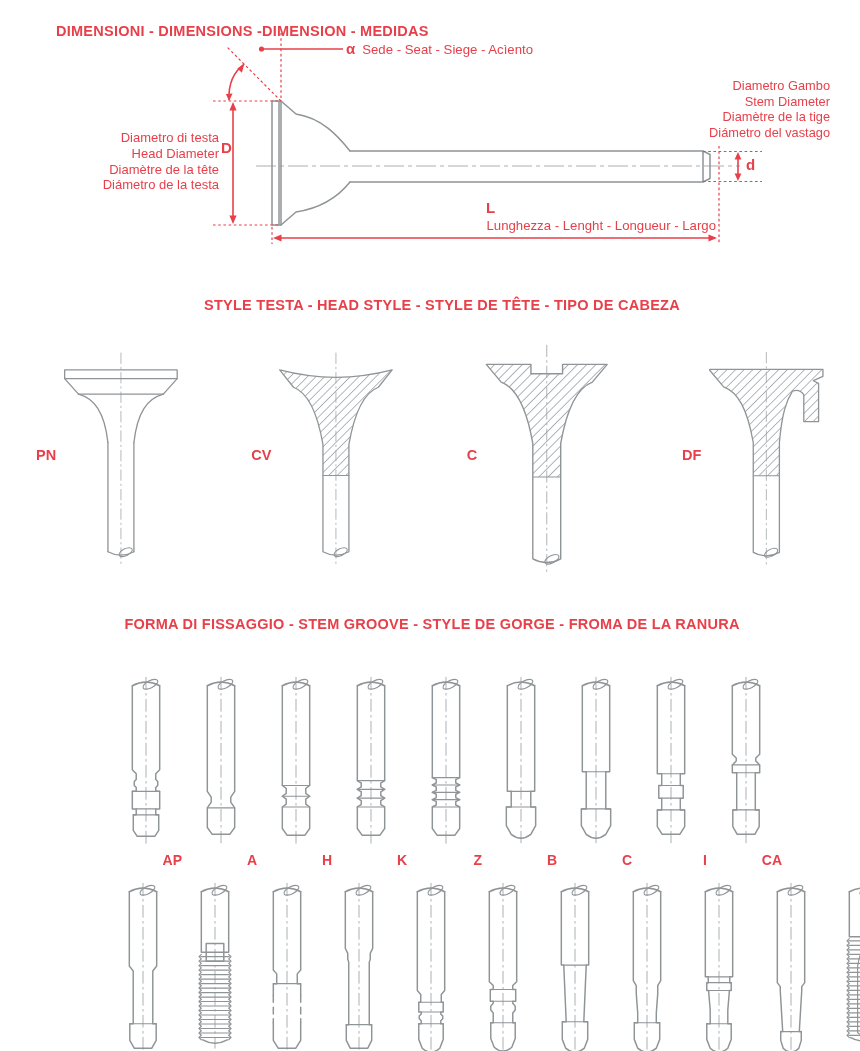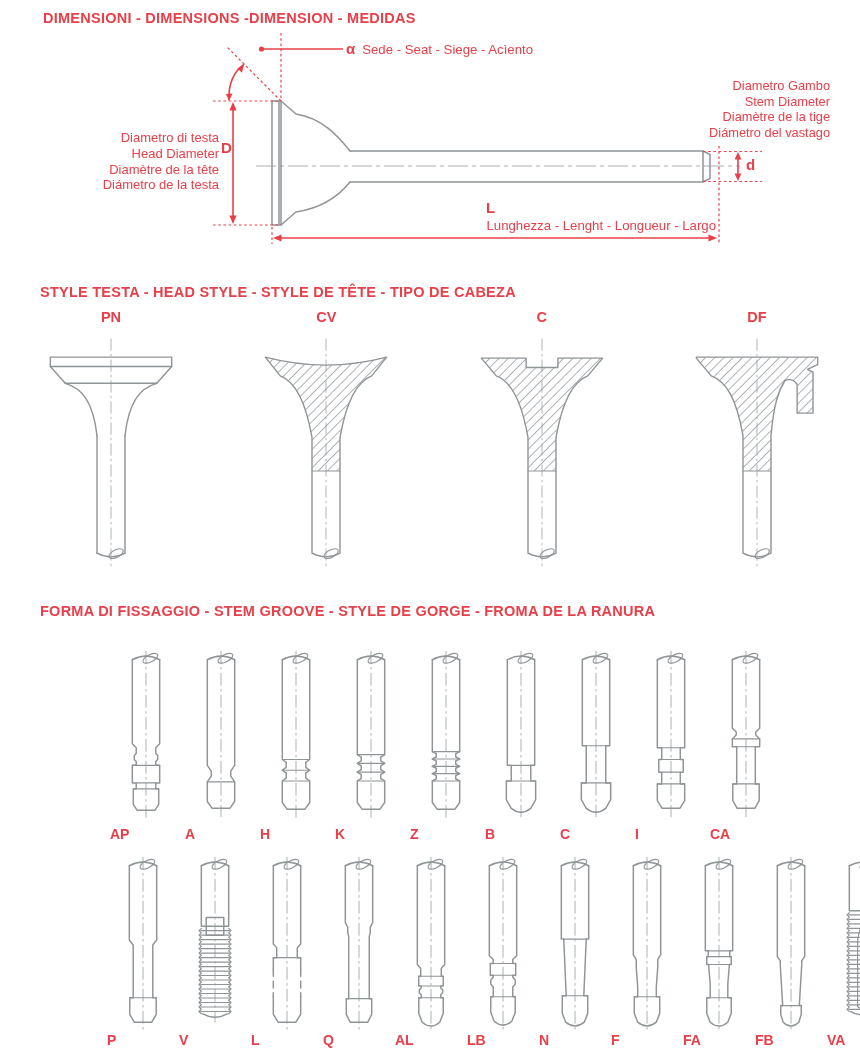--- a/index.html
+++ b/index.html
@@ -1,19 +1,19 @@
 <!DOCTYPE html>
 <html><head>
 <meta charset="utf-8">
 <style>
   html,body{margin:0;padding:0;background:#fff;}
   .page{position:relative;width:860px;height:1051px;background:#fff;overflow:hidden;
         font-family:"Liberation Sans",sans-serif;}
-  .sec-title{position:absolute;left:40px;margin:3px;color:#e8404a;font-size:14.5px;
-             font-weight:700;letter-spacing:.25px;white-space:nowrap;}
+  .sec-title{position:absolute;left:40px;margin:16px;color:#e8404a;font-size:14.5px;
+             font-weight:700;letter-spacing:.25px;white-space:nowrap;text-align:center;}
   
   .ol{fill:none;stroke:#8f9497;stroke-width:1.5;stroke-linejoin:round;stroke-linecap:round;}
   .thin{stroke-width:1.2;}
   .cl{fill:none;stroke:#a9aeb1;stroke-width:1;stroke-dasharray:13 3.5 2.5 3.5;}
   .dash{stroke-dasharray:7 5;}
   .rd{fill:none;stroke:#e8404a;stroke-width:1.2;stroke-dasharray:2.6 2.6;}
   .rs{fill:none;stroke:#e8404a;stroke-width:1.6;}
   .rf{fill:#e8404a;stroke:none;}
   
   .dim-canvas{position:absolute;left:0;top:28px;width:860px;height:238px;}
@@ -25,29 +25,29 @@
   .stem-label-block{left:528px;top:50px;width:302px;text-align:right;font-size:12.8px;line-height:15.6px;}
   .sym{font-weight:700;font-size:15px;}
   .sym-D{left:221px;top:111px;}
   .sym-d{left:746px;top:128px;}
   .sym-L{left:486px;top:171px;}
   .len-label{left:272px;top:190px;width:444px;text-align:right;font-size:13.2px;}
   
   .s2{position:absolute;top:281px;left:0;width:860px;}
   .s2 .sec-title{position:static;margin-left:40px;}
   .head-row{display:flex;justify-content:space-between;padding:6px 28px 0 36px;}
-  .head-fig{width:150px;display:flex;flex-direction:column;align-items:center;justify-content:flex-end;}
+  .head-fig{width:150px;display:flex;flex-direction:row;align-items:center;justify-content:flex-end;}
   .fig-label{color:#e8404a;font-weight:700;font-size:14.5px;height:20px;}
   
   .s3{position:absolute;top:600px;left:0;width:840px;}
   .s3 .sec-title{position:static;margin-left:40px;}
   .groove-row{display:flex;justify-content:space-between;}
   .row1{padding:26px 58px 0 110px;}
   .row2{padding:10px 18px 0 107px;}
-  .g-fig{display:flex;flex-direction:column;align-items:flex-start;}
+  .g-fig{display:flex;flex-direction:column;align-items:flex-end;}
   .g-fig .fig-label{font-size:14px;height:18px;margin-top:2px;}
 </style>
 </head>
 <body>
 
 <svg width="0" height="0" style="position:absolute">
   <defs>
     <pattern id="hp" patternUnits="userSpaceOnUse" width="7" height="7" patternTransform="rotate(45)">
       <line x1="0" y1="0" x2="0" y2="7" stroke="#9aa0a4" stroke-width="1.7"></line>
     </pattern>

